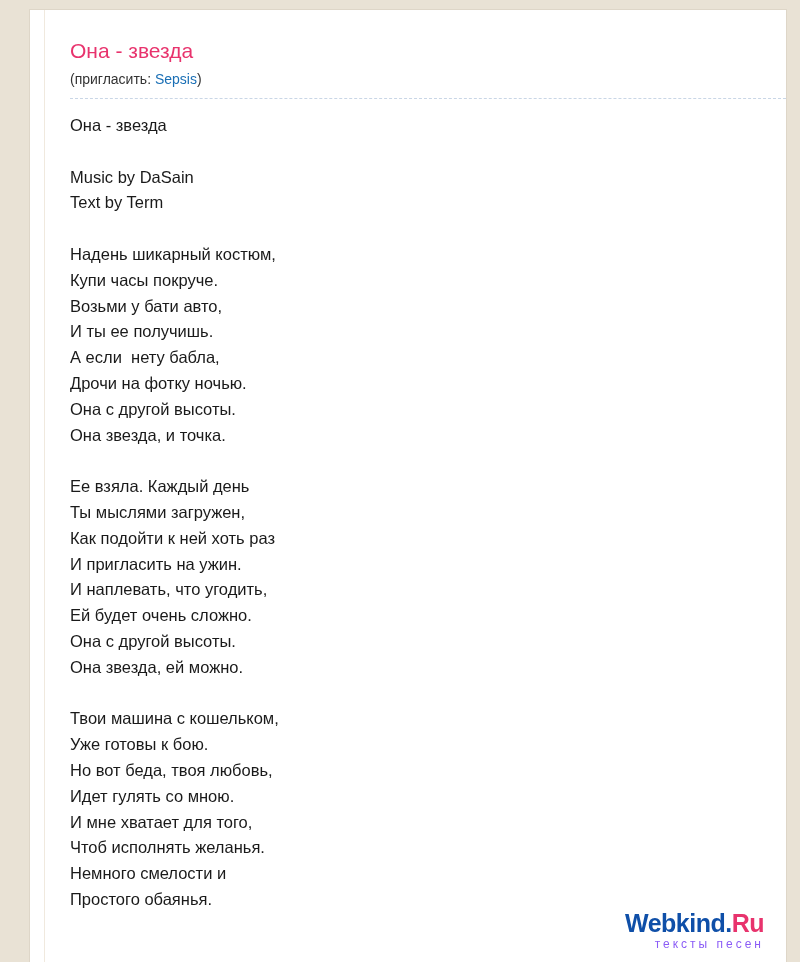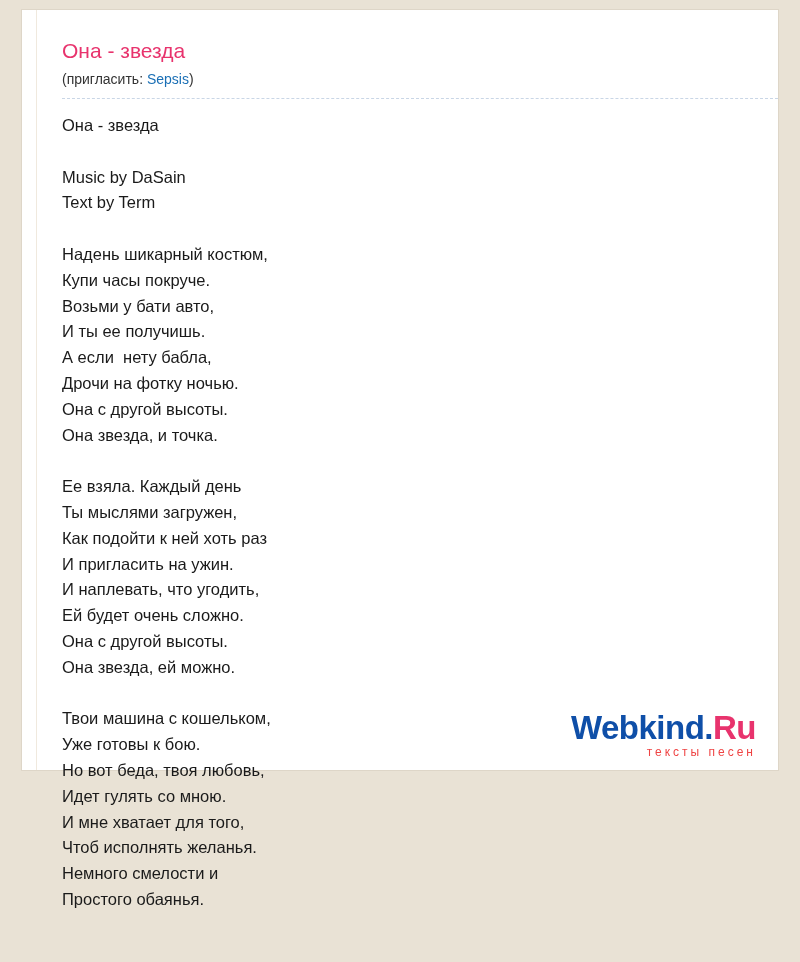--- a/index.html
+++ b/index.html
@@ -9,24 +9,24 @@
   body {
     width: 800px;
     height: 962px;
     background: #e9e2d5;
     font-family: "Liberation Sans", sans-serif;
     overflow: hidden;
   }
   
   .page {
     position: absolute;
-    left: 22px;
+    left: 30px;
     top: 10px;
     width: 756px;
-    height: 760px;
+    height: 952px;
     background: #ffffff;
     box-shadow: 0 0 0 1px #ded6c8;
   }
   
   .page:before {
     content: "";
     position: absolute;
     left: 14px;
     top: 0;
     bottom: 0;
@@ -72,31 +72,31 @@
   
   .watermark {
     position: absolute;
     right: 22px;
     bottom: 12px;
     text-align: right;
     line-height: 1;
     user-select: none;
   }
   .wm-main {
-    font-size: 33px;
+    font-size: 25px;
     font-weight: bold;
     letter-spacing: -0.5px;
   }
   .wm-webkind { color: #0f4fa8; }
   .wm-dot { color: #0f4fa8; }
   .wm-ru { color: #e8336d; }
   .wm-sub {
     margin-top: 2px;
     font-size: 12px;
-    color: #ef4444;
+    color: #8b5cf6;
     letter-spacing: 3px;
   }
 </style>
 </head>
 <body>
 
 <div class="page">
   <div class="content">
 
     <h1 class="song-title">Она - звезда</h1>

